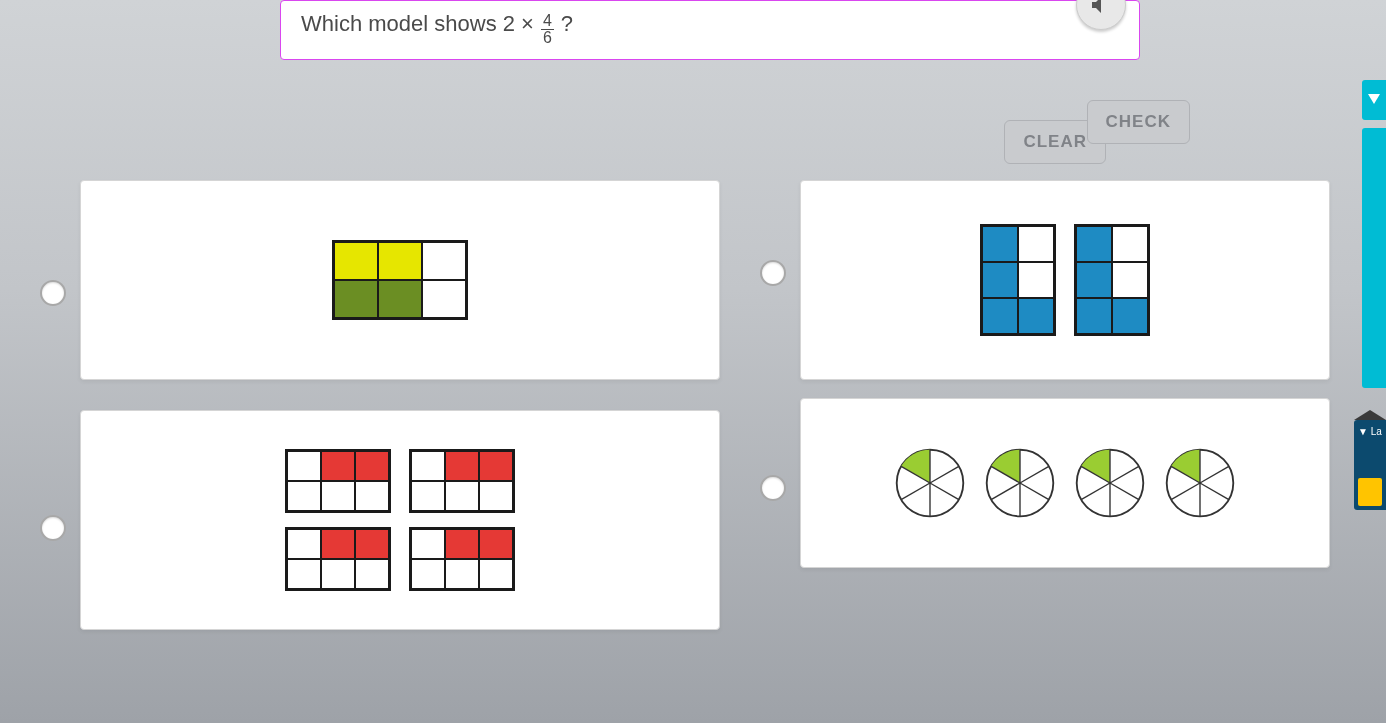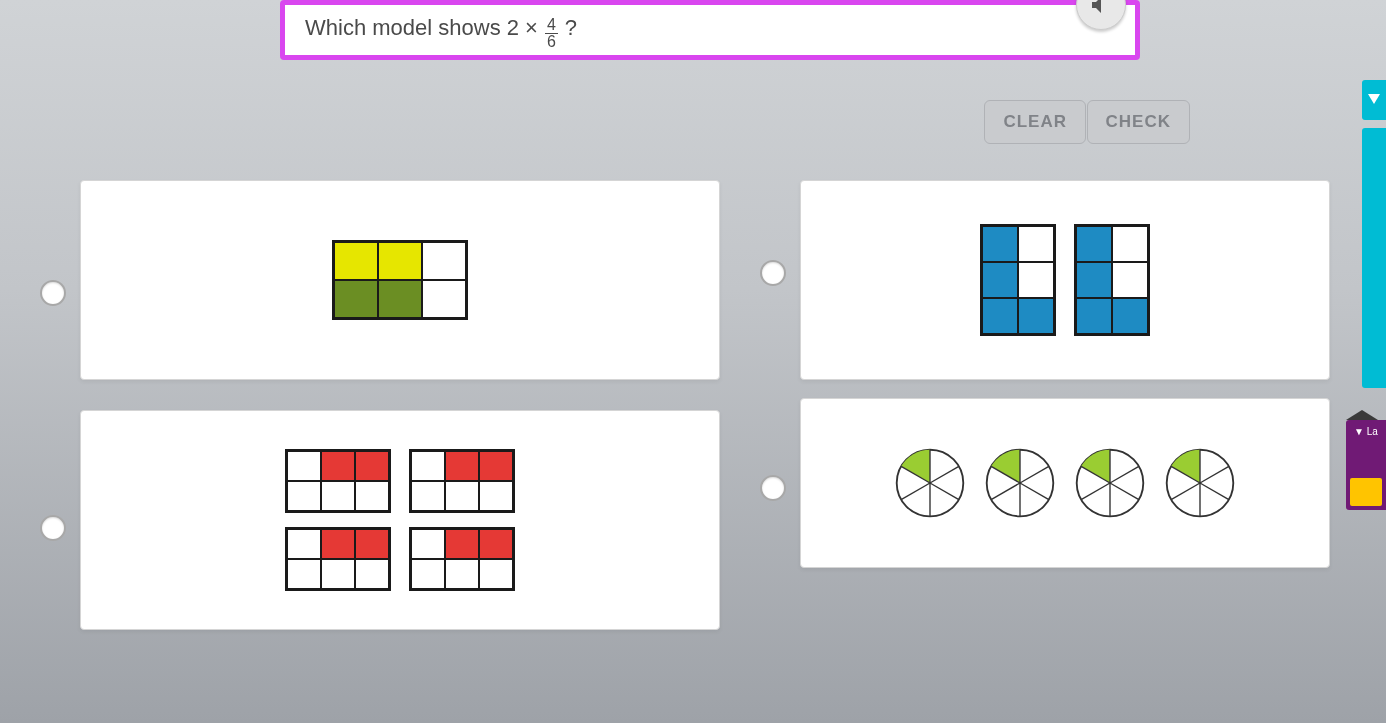--- a/index.html
+++ b/index.html
@@ -8,21 +8,21 @@
     background: linear-gradient(180deg, #d0d3d6 0%, #c2c5c9 40%, #9ea2a8 100%);
   }
 
   .question-box {
     position: absolute;
     left: 280px;
     top: 0;
     width: 860px;
     height: 60px;
     background: #ffffff;
-    border: 5px solid #d946ef;
+    border: 1px solid #d946ef;
     border-radius: 4px;
     padding: 10px 20px 0 20px;
     color: #4a4a4a;
     font-size: 22px;
     display: flex;
     align-items: flex-start;
     gap: 4px;
   }
   .frac { display:inline-flex; flex-direction:column; align-items:center; font-size:16px; line-height:1; position:relative; top:2px; margin:0 3px;}
   .frac .num { border-bottom:1.5px solid #4a4a4a; padding:0 2px;}
@@ -52,21 +52,21 @@
     border:1px solid #b0b2b6;
     color:#808388;
     font-size:17px;
     font-weight:bold;
     letter-spacing:1px;
     padding:0 18px;
     display:flex;
     align-items:center;
     justify-content:center;
   }
-  .clear-btn { right:300px; }
+  .clear-btn { right:280px;margin-top:20px; }
   .check-btn { right:196px; }
 
   .option-card {
     position:absolute;
     background:#fff;
     border:1px solid #d5d5d5;
     border-radius:4px;
     box-shadow:0 2px 4px rgba(0,0,0,.06);
     display:flex;
     align-items:center;
@@ -116,21 +116,21 @@
   .circles svg { width:74px; height:74px; }
 
   .side-tab {
     position:absolute;
     right:0;
     background:#00bcd4;
     border-radius:3px 0 0 3px;
   }
   .tab1 { top:80px;  width:24px; height:40px; }
   .tab2 { top:128px; width:24px; height:260px; background:#00bcd4; }
-  .tab3 { top:420px; width:40px; height:90px; background:#701a75; }
+  .tab3 { top:420px; width:32px; height:90px; background:#0c4a6e; }
   .tab3 .inner { position:absolute; bottom:4px; left:4px; right:4px; height:28px; background:#ffc400; border-radius:2px;}
   .tab3 .lbl { position:absolute; top:6px; left:0; right:0; color:#fff; font-size:10px; text-align:center;}
   .tab3::before { content:""; position:absolute; top:-10px; left:0; border-left:16px solid transparent; border-right:16px solid transparent; border-bottom:10px solid #3a3a3a;}
 
 </style>
 </head>
 <body>
 
 <div class="question-box">
   <span>Which model shows 2 ×</span>

